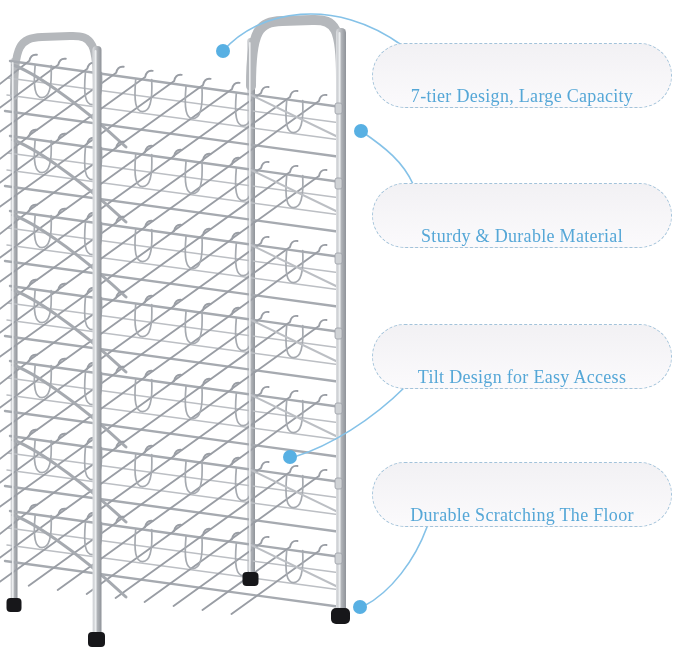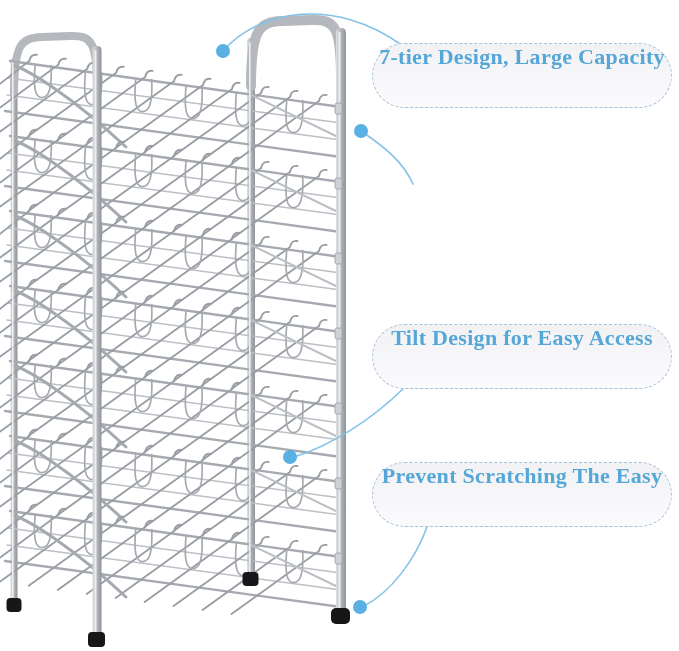--- a/index.html
+++ b/index.html
@@ -12,26 +12,25 @@
   }
   .stage svg{position:absolute;left:0;top:0;}
   .bubble{
     position:absolute;
     left:372px;
     width:300px;height:65px;
     box-sizing:border-box;
     border:1.4px dashed var(--bubble-border,#a3c3da);
     border-radius:33px;
     background:linear-gradient(180deg,var(--bubble-fill1,#f2f1f4) 0%,var(--bubble-fill2,#faf9fb) 100%);
-    display:flex;align-items:flex-start;justify-content:center;
+    display:flex;align-items:flex-end;justify-content:center;
     color:var(--text,#55a7d7);
-    font-size:22px;
+    font-size:18px;
     white-space:nowrap;
     letter-spacing:0.3px;
-    font-weight:bold;
   }
   .b1{top:43px;}
   .b2{top:183px;}
   .b3{top:324px;}
   .b4{top:462px;}
   .leader{fill:none;stroke:var(--leader,#85c2e8);stroke-width:1.6;stroke-linecap:round;}
   .dot{fill:var(--dot,#58b0e3);}
 </style>
 </head>
 <body>
@@ -254,20 +253,23 @@
       <circle class="dot" cx="223" cy="51" r="7"></circle>
       <circle class="dot" cx="361" cy="131" r="7"></circle>
       <circle class="dot" cx="290" cy="457" r="7"></circle>
       <circle class="dot" cx="360" cy="607" r="7"></circle>
     </g>
   </svg>
 
   <div class="bubble b1">
     <span>7-tier Design, Large Capacity</span>
   </div>
+  <div class="bubble b2">
+    <span>Sturdy &amp; Durable Material</span>
+  </div>
   <div class="bubble b3">
     <span>Tilt Design for Easy Access</span>
   </div>
   <div class="bubble b4">
-    <span>Prevent Scratching The Easy</span>
+    <span>Durable Scratching The Floor</span>
   </div>
 
 </div>
 
 </body></html>

